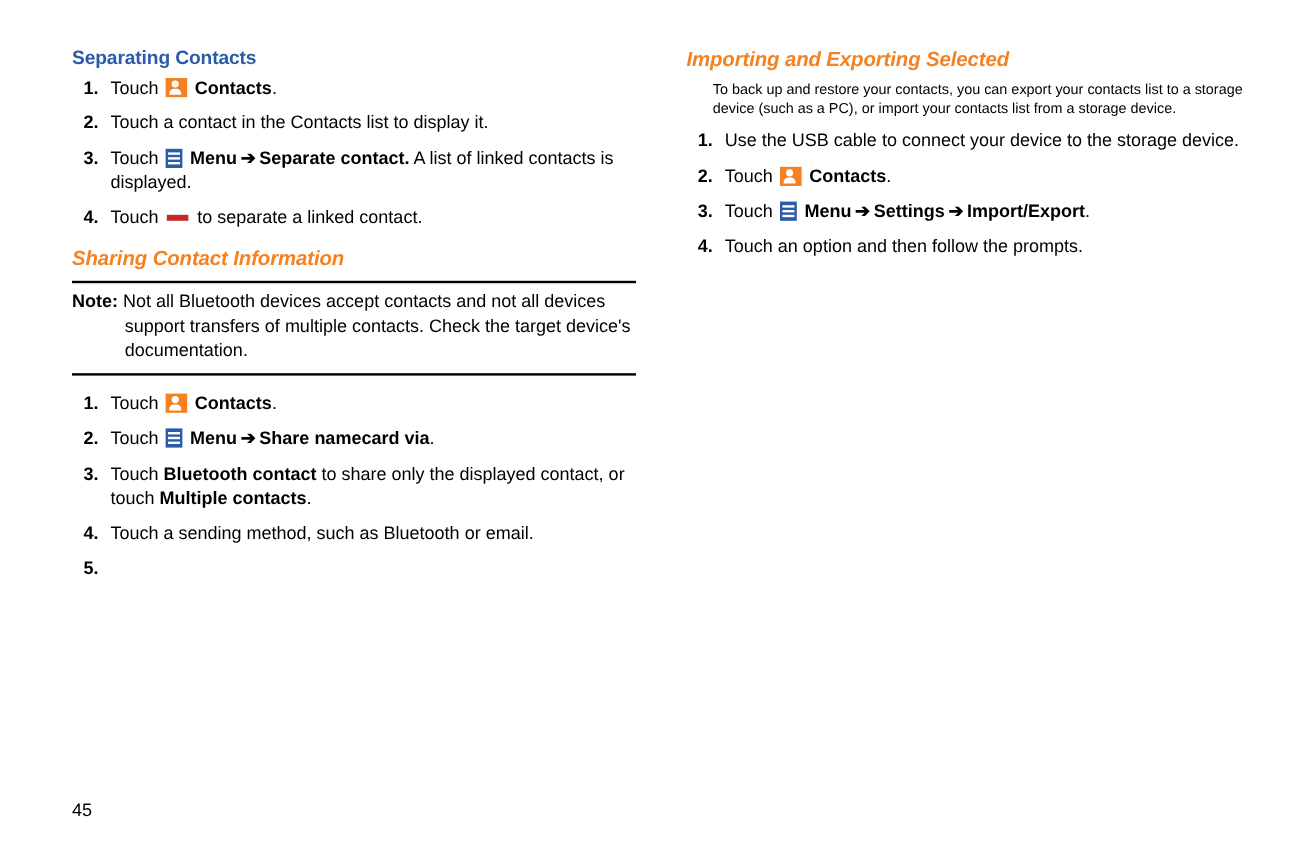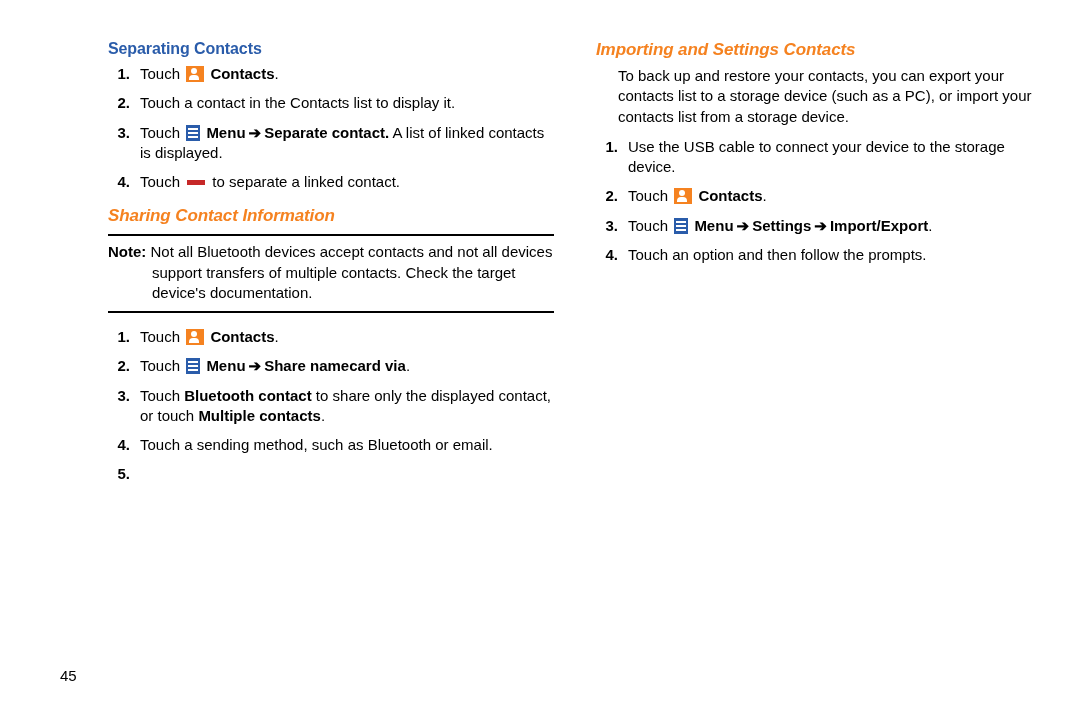--- a/index.html
+++ b/index.html
@@ -7,21 +7,20 @@
     width: 1080px;
     height: 720px;
     background: #fff;
     font-family: Arial, Helvetica, sans-serif;
     position: relative;
     color: #000;
   }
   .page {
     display: flex;
     padding: 40px 38px 0 60px;
-    margin-left: 48px;
   }
   .col {
     width: 480px;
   }
   .col-left { margin-right: 42px; }
   .col-right { }
   .h-blue {
     color: #2a5caa;
     font-weight: bold;
     font-size: 16px;
@@ -50,21 +49,21 @@
   }
   ol li .num {
     position: absolute;
     left: -26px;
     top: 0;
     width: 22px;
     text-align: right;
     font-weight: bold;
   }
   .body-text {
-    font-size: 15px;
+    font-size: 12px;
     line-height: 1.35;
     margin-left: 22px;
     margin-bottom: 10px;
   }
   .note-wrap {
     margin-left: 0;
     margin-bottom: 14px;
   }
   hr.note-rule {
     border: none;
@@ -183,21 +182,21 @@
       </li>
       <li><span class="num">4.</span>
         <span>Touch a sending method, such as Bluetooth or email.</span>
       </li>
       <li><span class="num">5.</span>
       </li>
     </ol>
   </div>
 
   <div class="col col-right">
-    <div class="h-orange" style="margin-top:0">Importing and Settings Contacts</div>
+    <div class="h-orange" style="margin-top:0">Importing and Exporting Selected</div>
 
     <div class="body-text">To back up and restore your contacts, you can export your contacts list to a storage device (such as a PC), or import your contacts list from a storage device.</div>
 
     <ol>
       <li><span class="num">1.</span>
         <span>Use the USB cable to connect your device to the storage device.</span>
       </li>
       <li><span class="num">2.</span>
         <span>Touch </span><span class="icon-contacts"></span>
         <span class="bold">Contacts</span><span>.</span>

